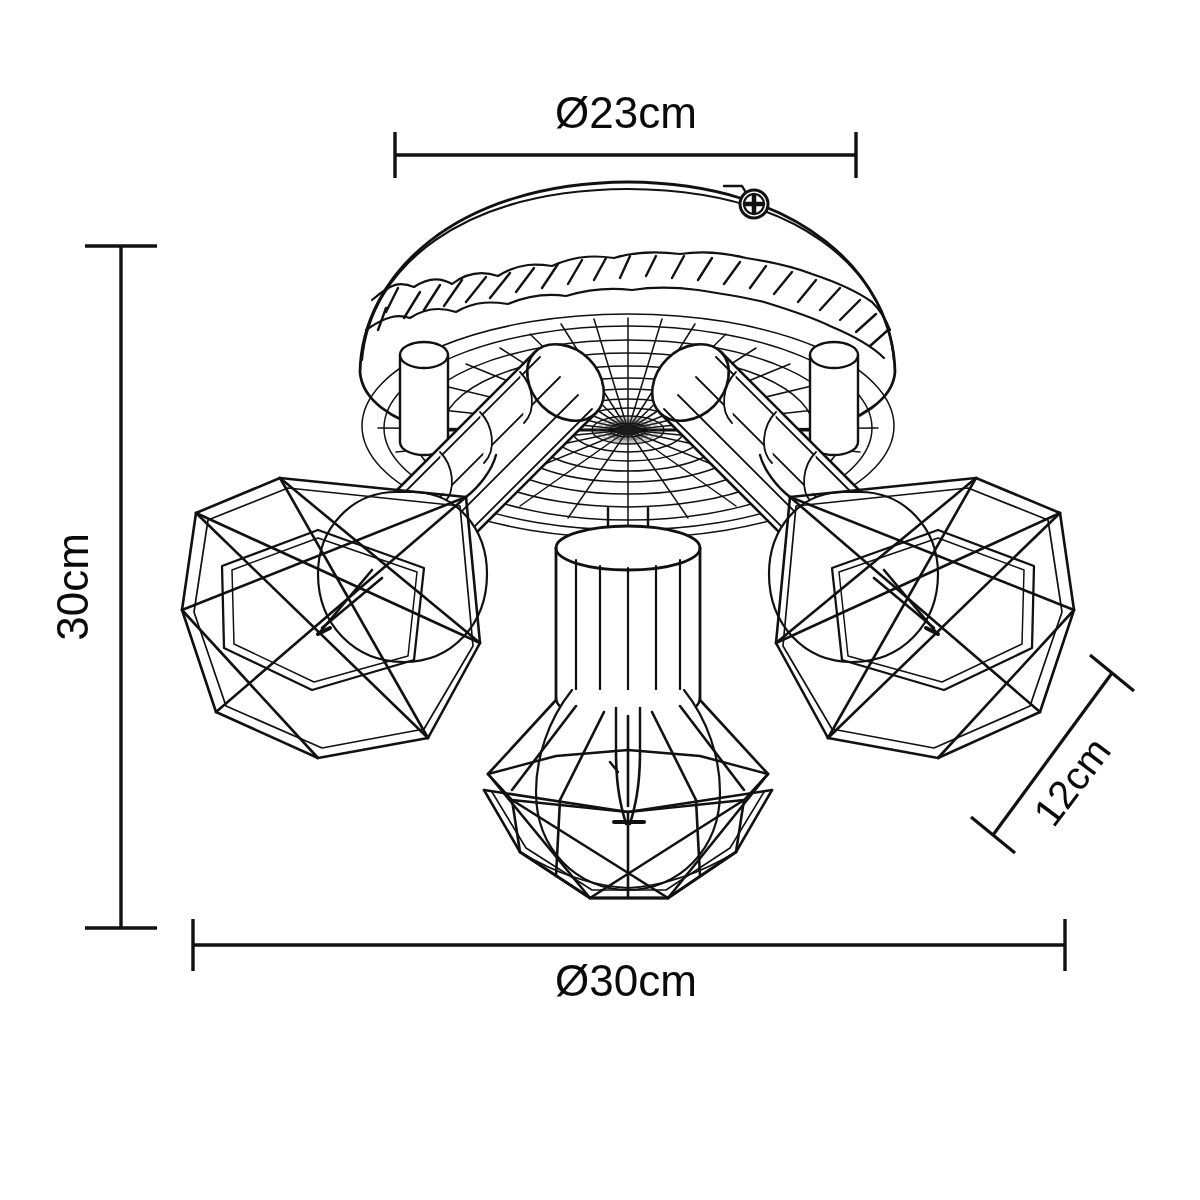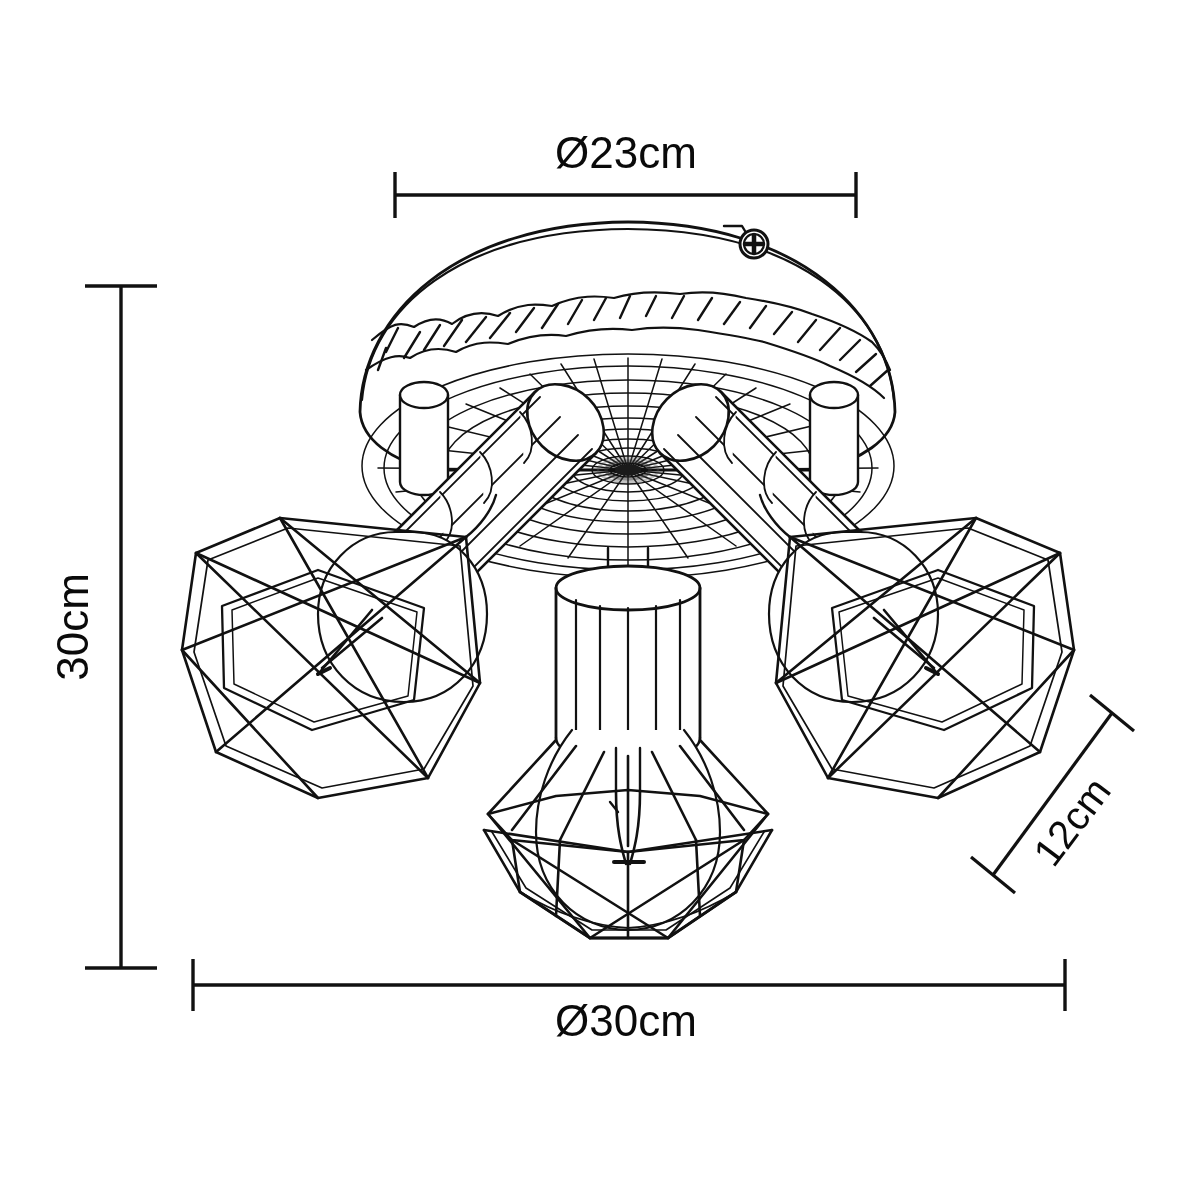--- a/index.html
+++ b/index.html
@@ -10,21 +10,20 @@
   }
   body {
     font-family: "Liberation Sans", sans-serif;
   }
   #stage {
     position: relative;
     width: 1200px;
     height: 1083px;
     background: #1d4ed8;
     overflow: hidden;
-    margin-top: 40px;
   }
   #drawing {
     position: absolute;
     left: 0;
     top: 0;
     width: 1200px;
     height: 1200px;
   }
   .dim-text {
     font-family: "Liberation Sans", sans-serif;

